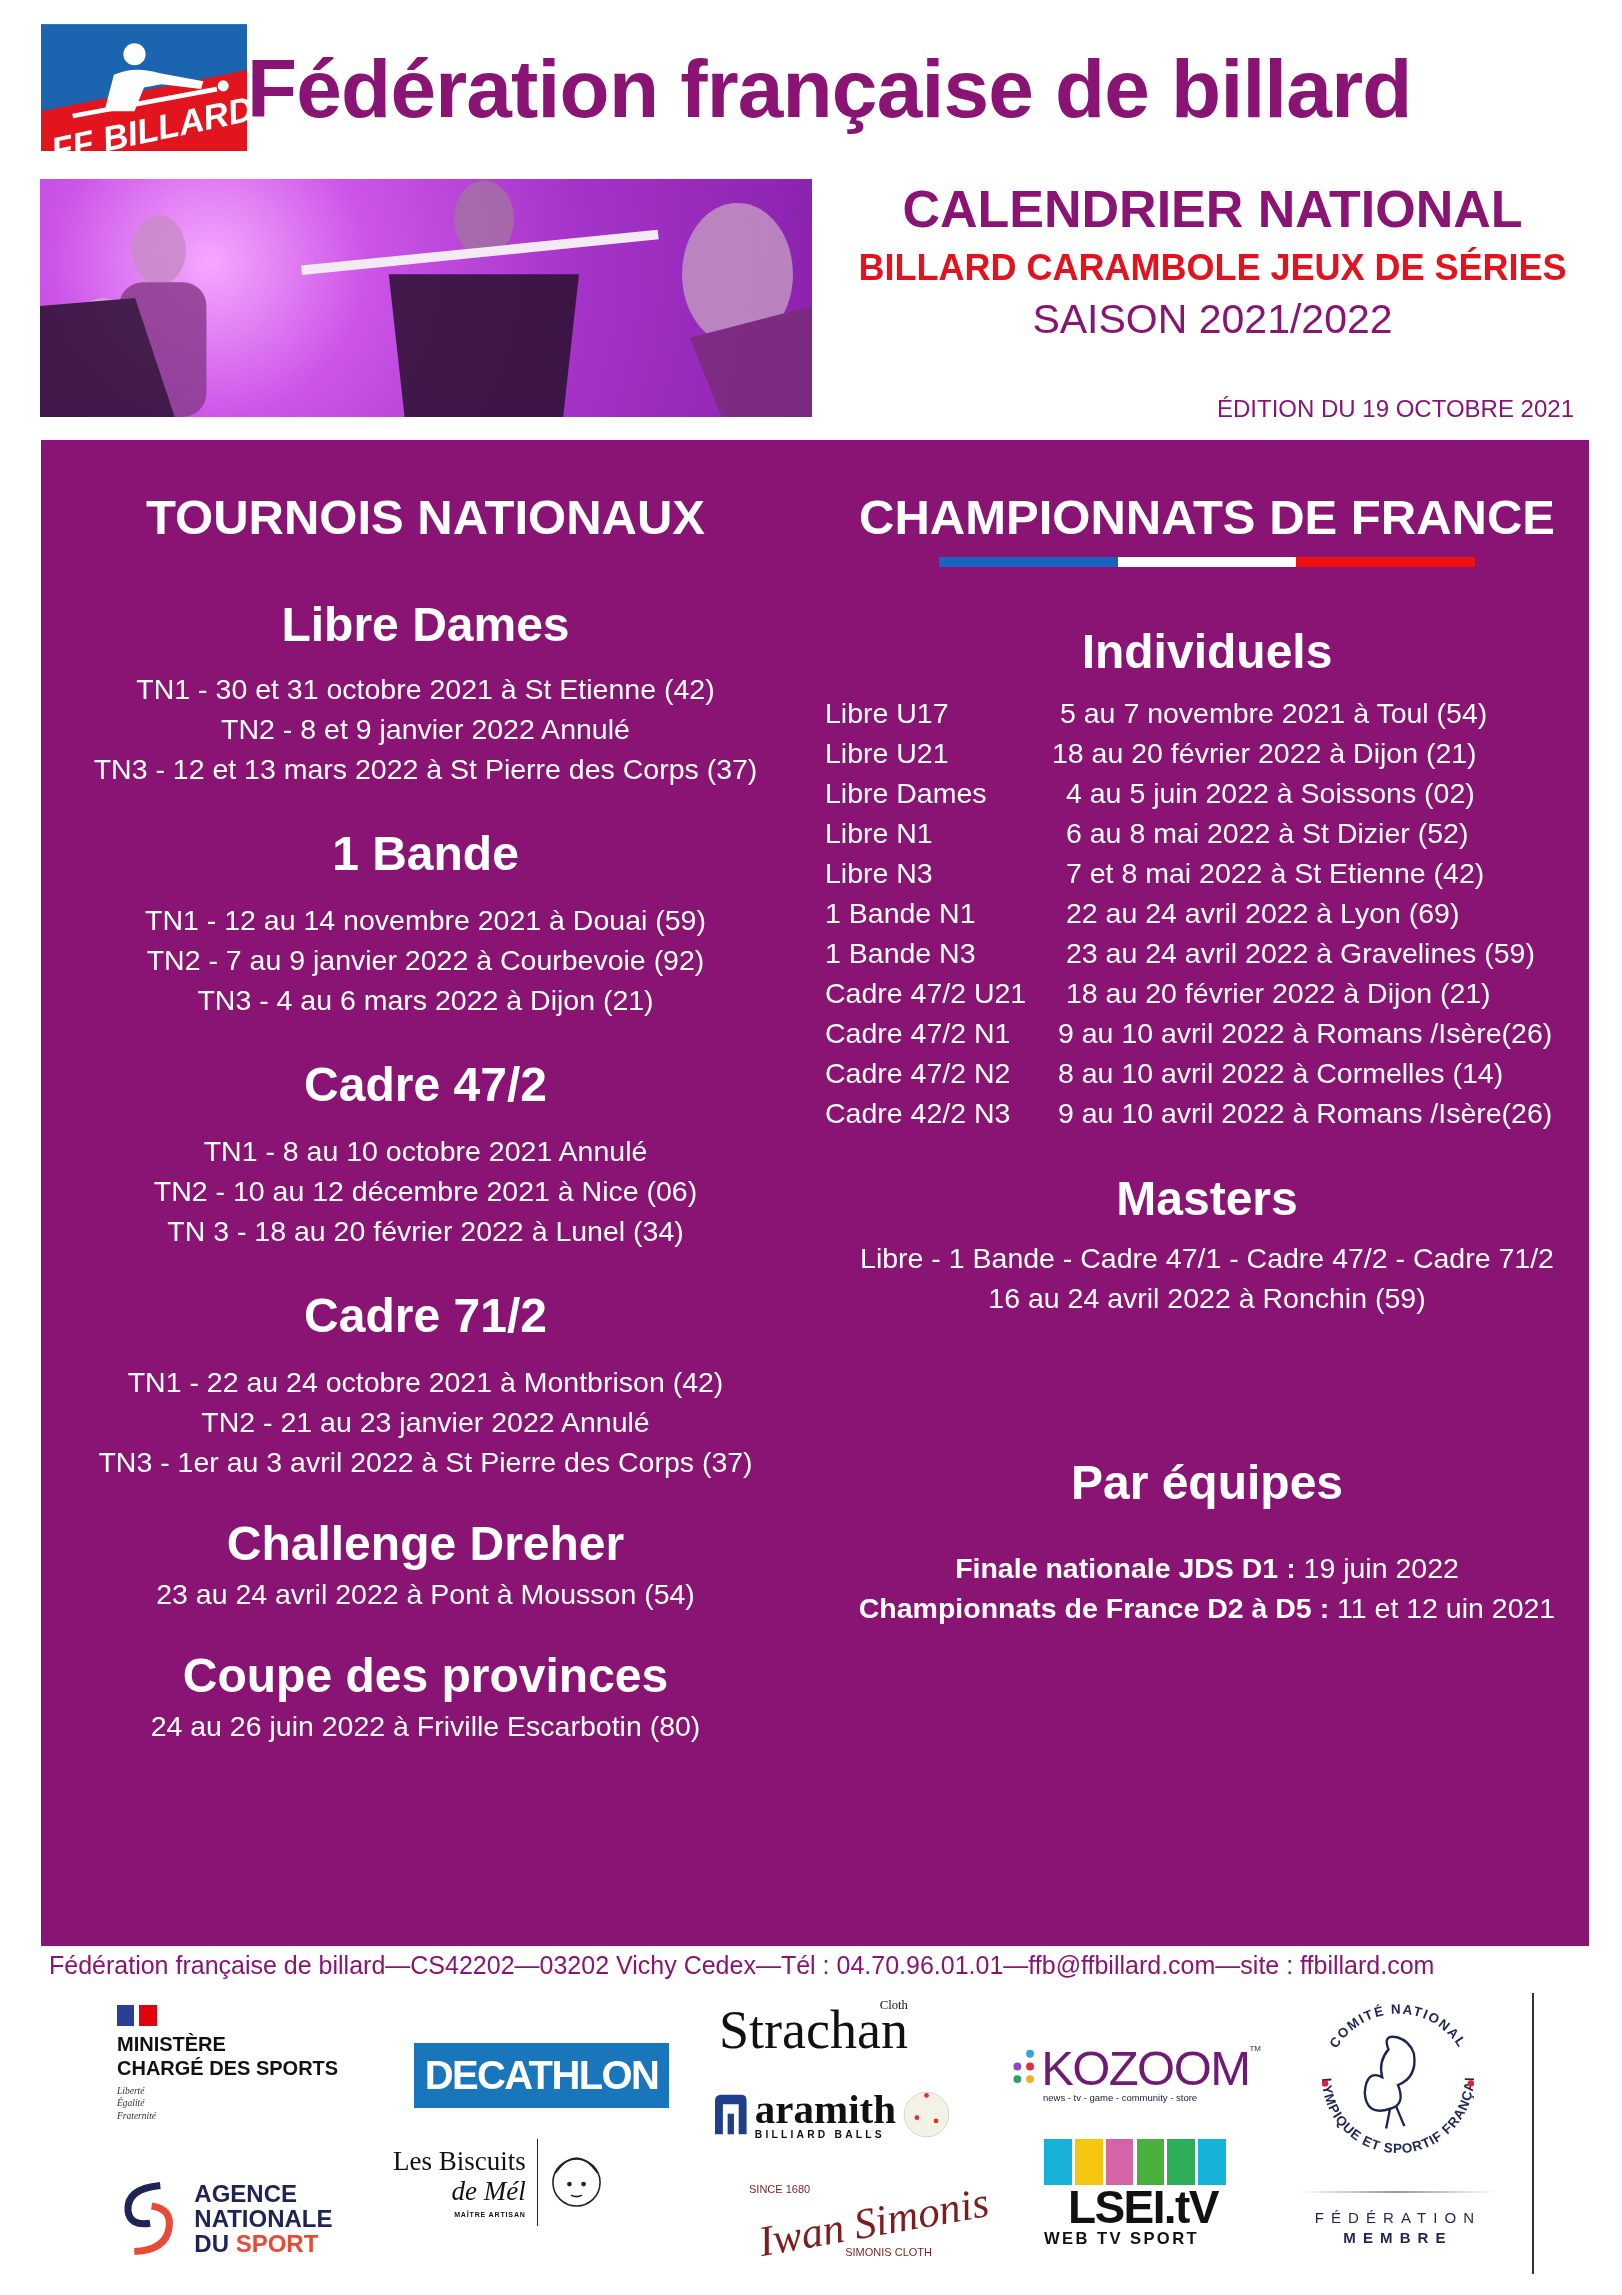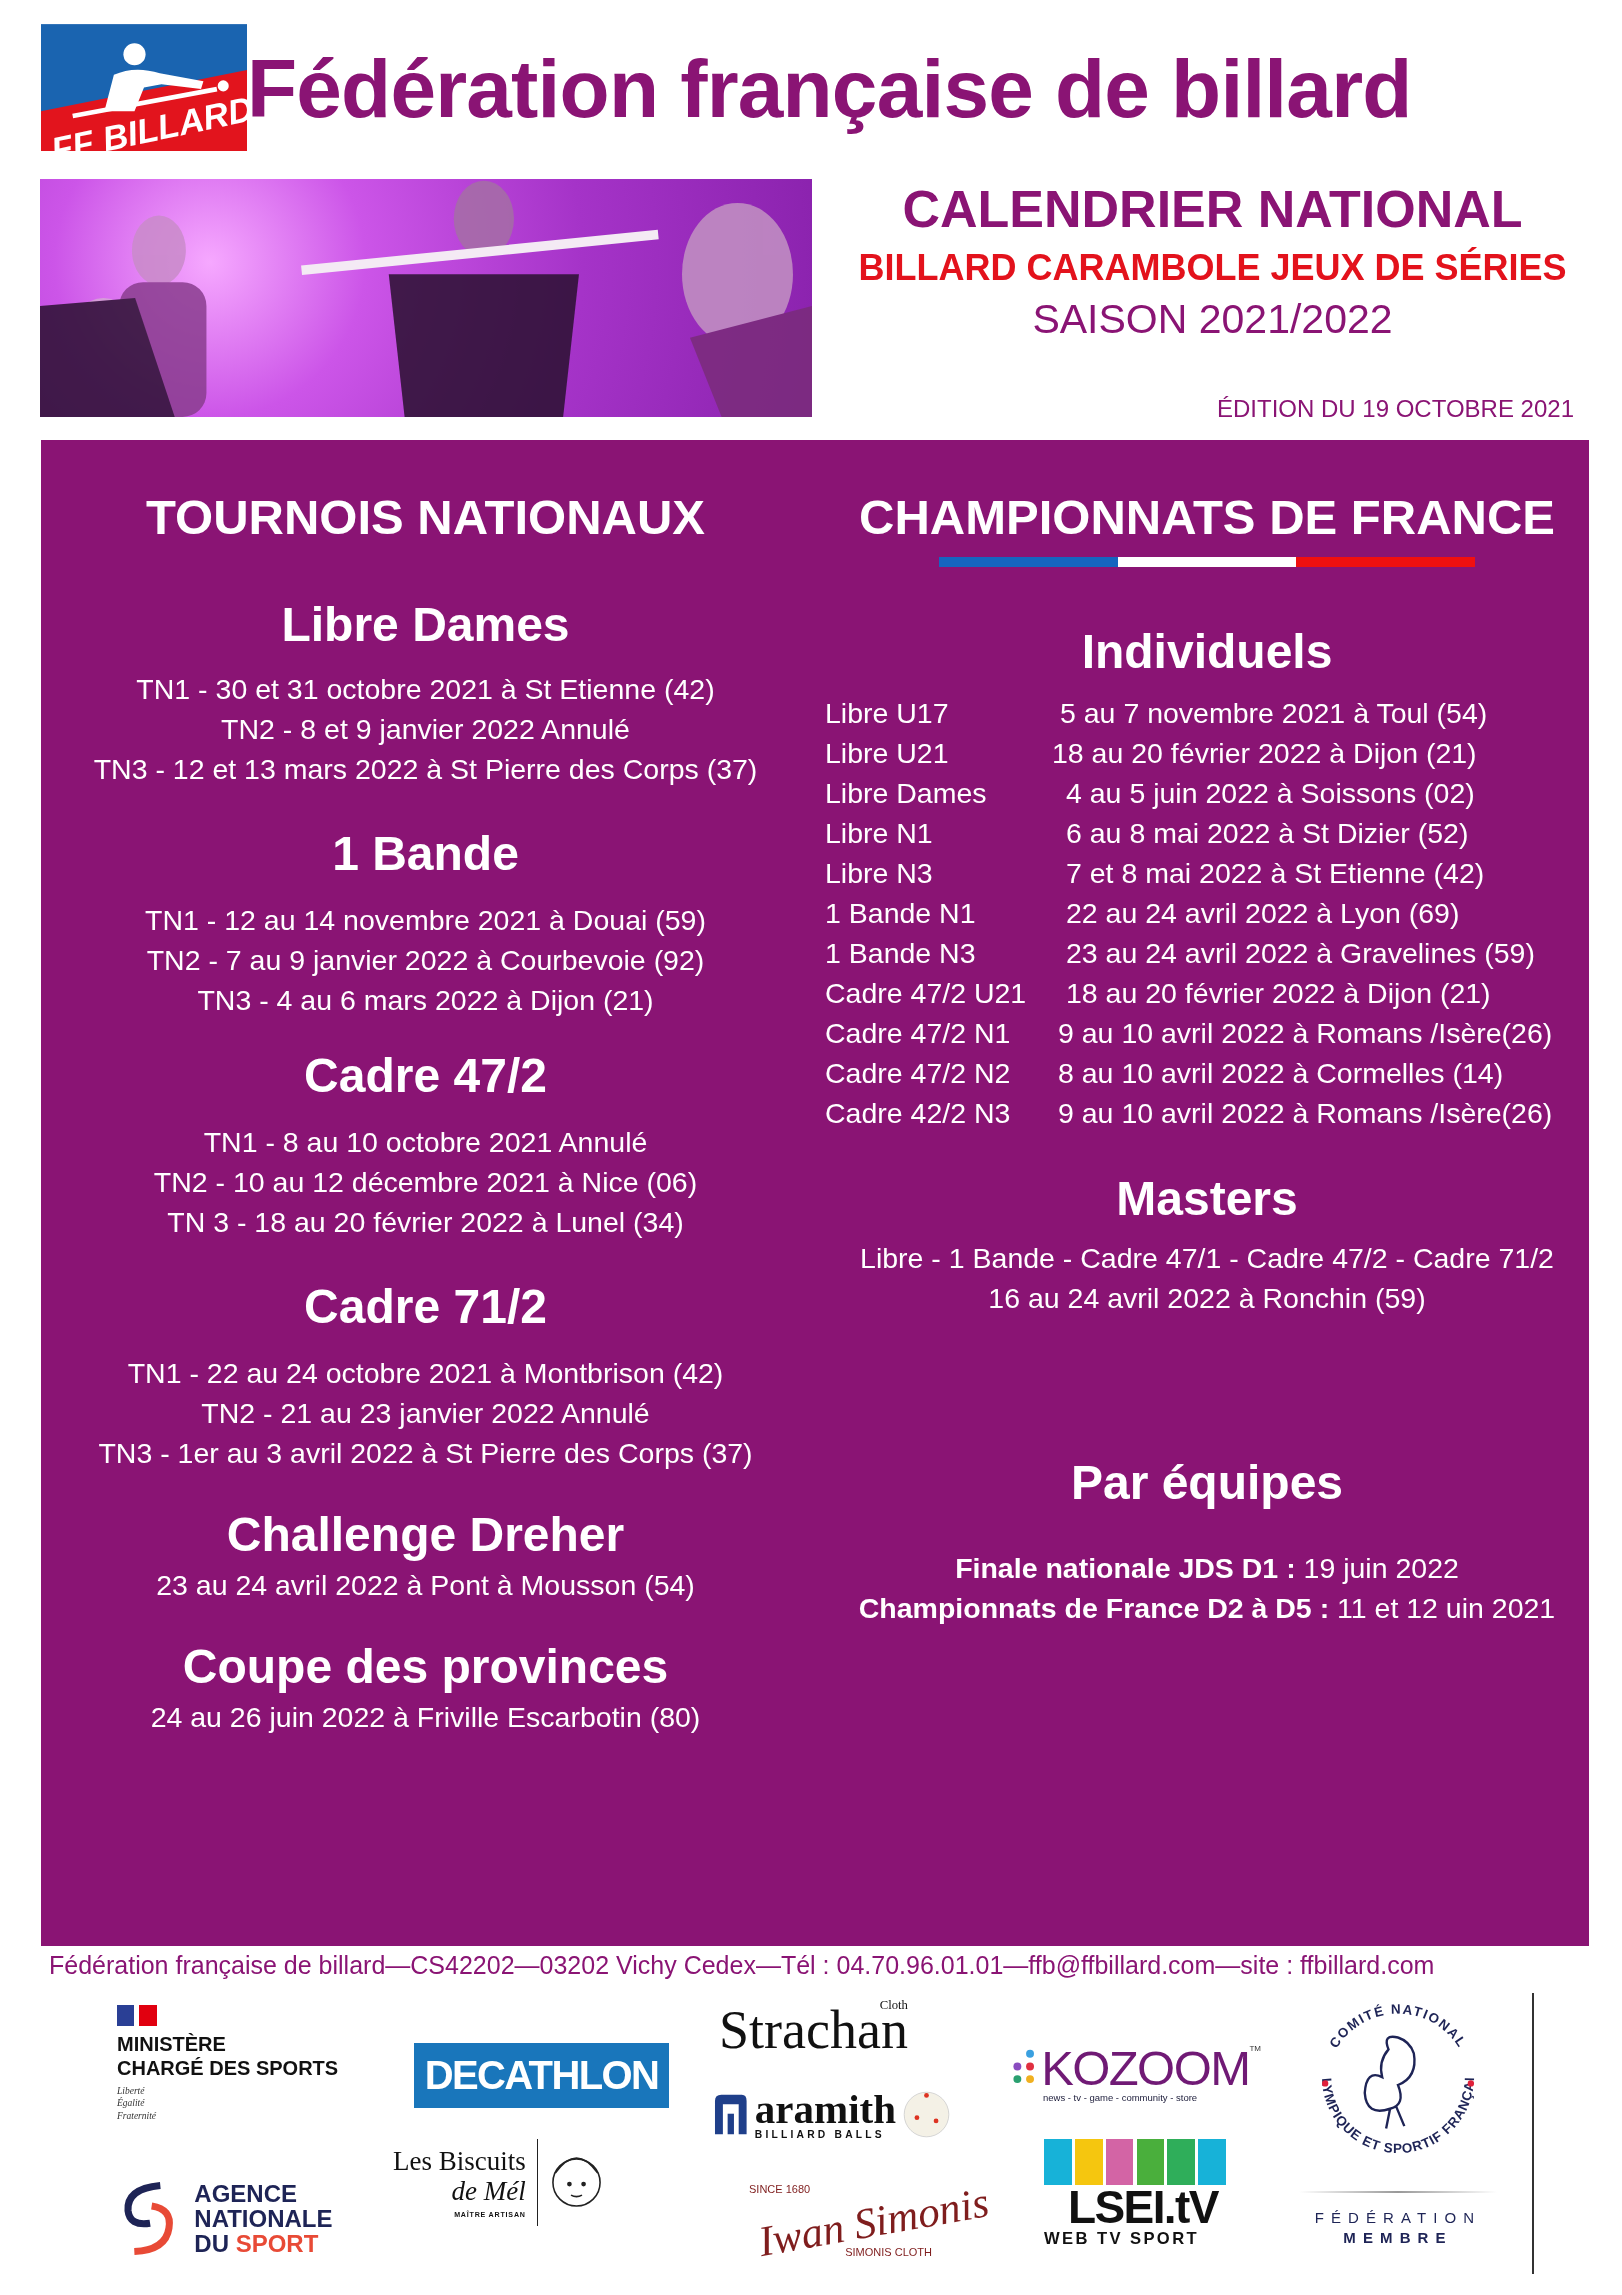--- a/index.html
+++ b/index.html
@@ -93,21 +93,21 @@
 
     <div style="margin-top:35px;">
       <div class="sec-title">1 Bande</div>
       <div style="margin-top:16px;">
         <div class="line">TN1 - 12 au 14 novembre 2021 à Douai (59)</div>
         <div class="line">TN2 - 7 au 9 janvier 2022 à Courbevoie (92)</div>
         <div class="line">TN3 - 4 au 6 mars 2022 à Dijon (21)</div>
       </div>
     </div>
 
-    <div style="margin-top:26px;">
+    <div style="margin-top:35px;">
       <div class="sec-title">Cadre 47/2</div>
       <div style="margin-top:16px;">
         <div class="line">TN1 - 8 au 10 octobre 2021 Annulé</div>
         <div class="line">TN2 - 10 au 12 décembre 2021 à Nice (06)</div>
         <div class="line">TN 3 - 18 au 20 février 2022 à Lunel (34)</div>
       </div>
     </div>
 
     <div style="margin-top:35px;">
       <div class="sec-title">Cadre 71/2</div>

